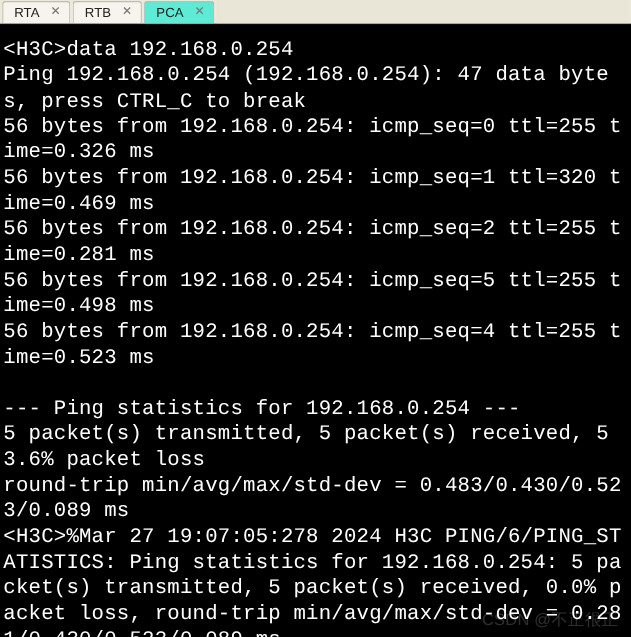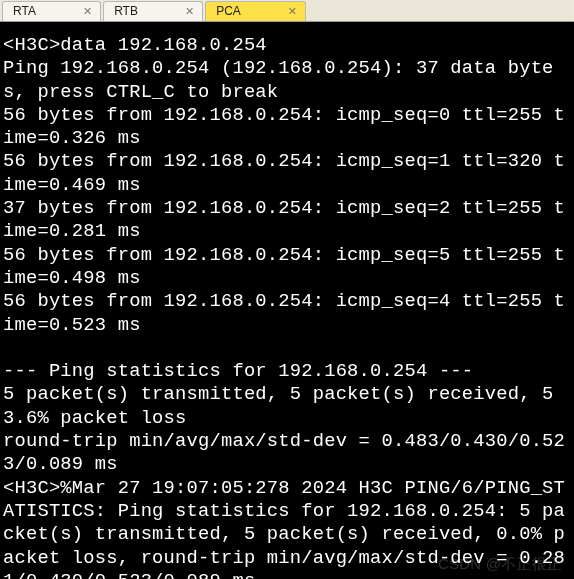--- a/index.html
+++ b/index.html
@@ -25,24 +25,23 @@
       margin-right: 2px;
       font-family: "Tahoma", "Arial", sans-serif;
       font-size: 12px;
       color: #222;
       background: #f6f4ec;
       border: 1px solid #b8b8b8;
       border-bottom: none;
       border-radius: 3px 3px 0 0;
       cursor: pointer;
       height: 20px;
-      gap: 37px;
     }
     .tab.active {
-      background: #fde047;
+      background: #5eead4;
       font-weight: 400;
     }
     .tab .tab-label { margin-right: 8px; }
     .tab .close {
       font-size: 11px;
       color: #777;
       line-height: 1;
       padding: 0 2px;
     }
     .tabbar-rest {
@@ -87,24 +86,24 @@
     <span class="close">✕</span>
   </div>
   <div class="tab active">
     <span class="tab-label">PCA</span>
     <span class="close">✕</span>
   </div>
   <div class="tabbar-rest"></div>
 </div>
 
 <div class="terminal"><span>&lt;H3C&gt;</span><span>data 192.168.0.254</span>
-<span>Ping 192.168.0.254 (192.168.0.254): 37 data bytes, press CTRL_C to break</span>
+<span>Ping 192.168.0.254 (192.168.0.254): 47 data bytes, press CTRL_C to break</span>
 <span>56 bytes from 192.168.0.254: icmp_seq=0 ttl=255 time=0.326 ms</span>
 <span>56 bytes from 192.168.0.254: icmp_seq=1 ttl=320 time=0.469 ms</span>
-<span>37 bytes from 192.168.0.254: icmp_seq=2 ttl=255 time=0.281 ms</span>
+<span>56 bytes from 192.168.0.254: icmp_seq=2 ttl=255 time=0.281 ms</span>
 <span>56 bytes from 192.168.0.254: icmp_seq=5 ttl=255 time=0.498 ms</span>
 <span>56 bytes from 192.168.0.254: icmp_seq=4 ttl=255 time=0.523 ms</span>
 <span></span>
 <span>--- Ping statistics for 192.168.0.254 ---</span>
 <span>5 packet(s) transmitted, 5 packet(s) received, 53.6% packet loss</span>
 <span>round-trip min/avg/max/std-dev = 0.483/0.430/0.523/0.089 ms</span>
 <span>&lt;H3C&gt;%Mar 27 19:07:05:278 2024 H3C PING/6/PING_STATISTICS: Ping statistics for 192.168.0.254: 5 packet(s) transmitted, 5 packet(s) received, 0.0% packet loss, round-trip min/avg/max/std-dev = 0.281/0.430/0.523/0.089 ms.</span>
   <div class="watermark">CSDN @不正很正</div>
 </div>
 

